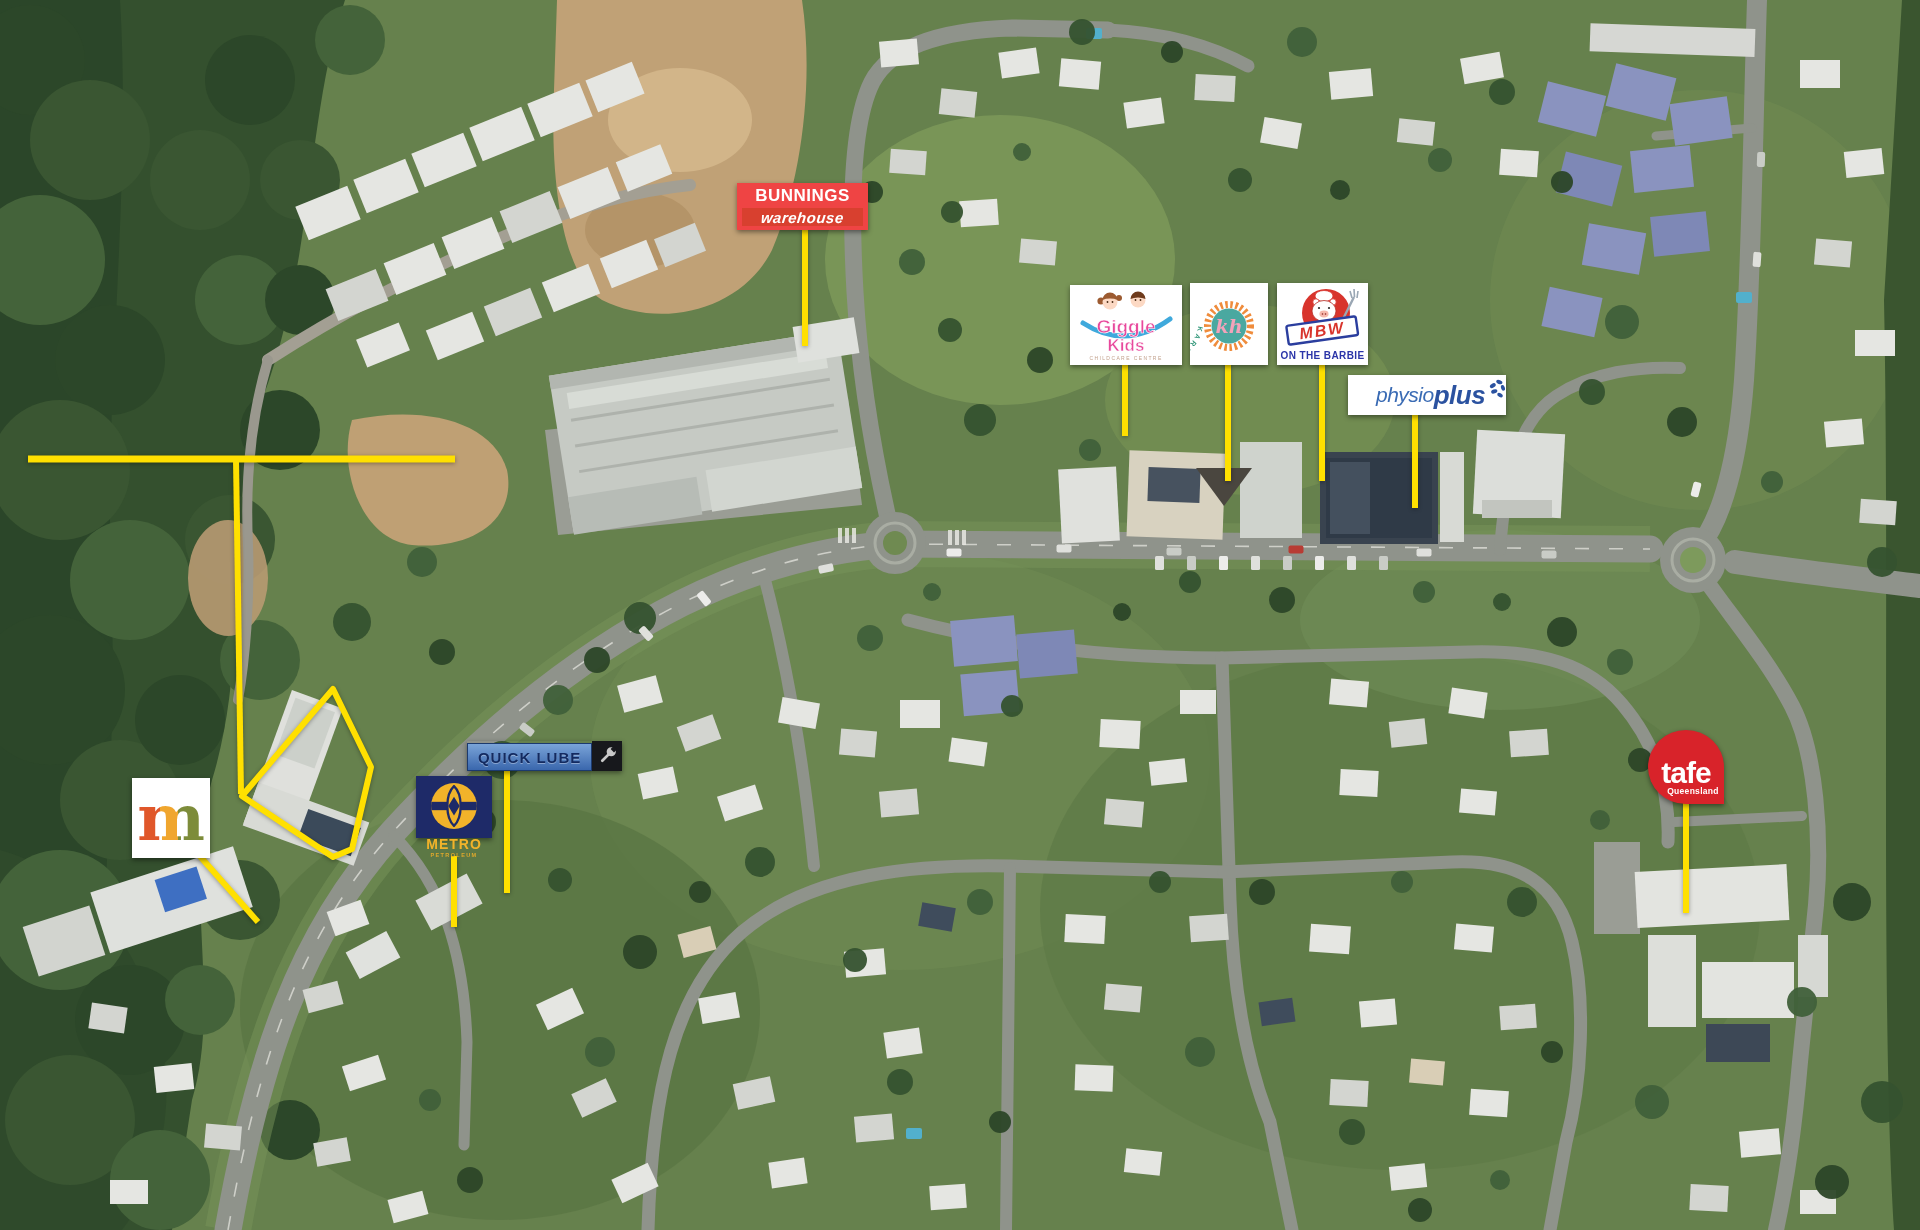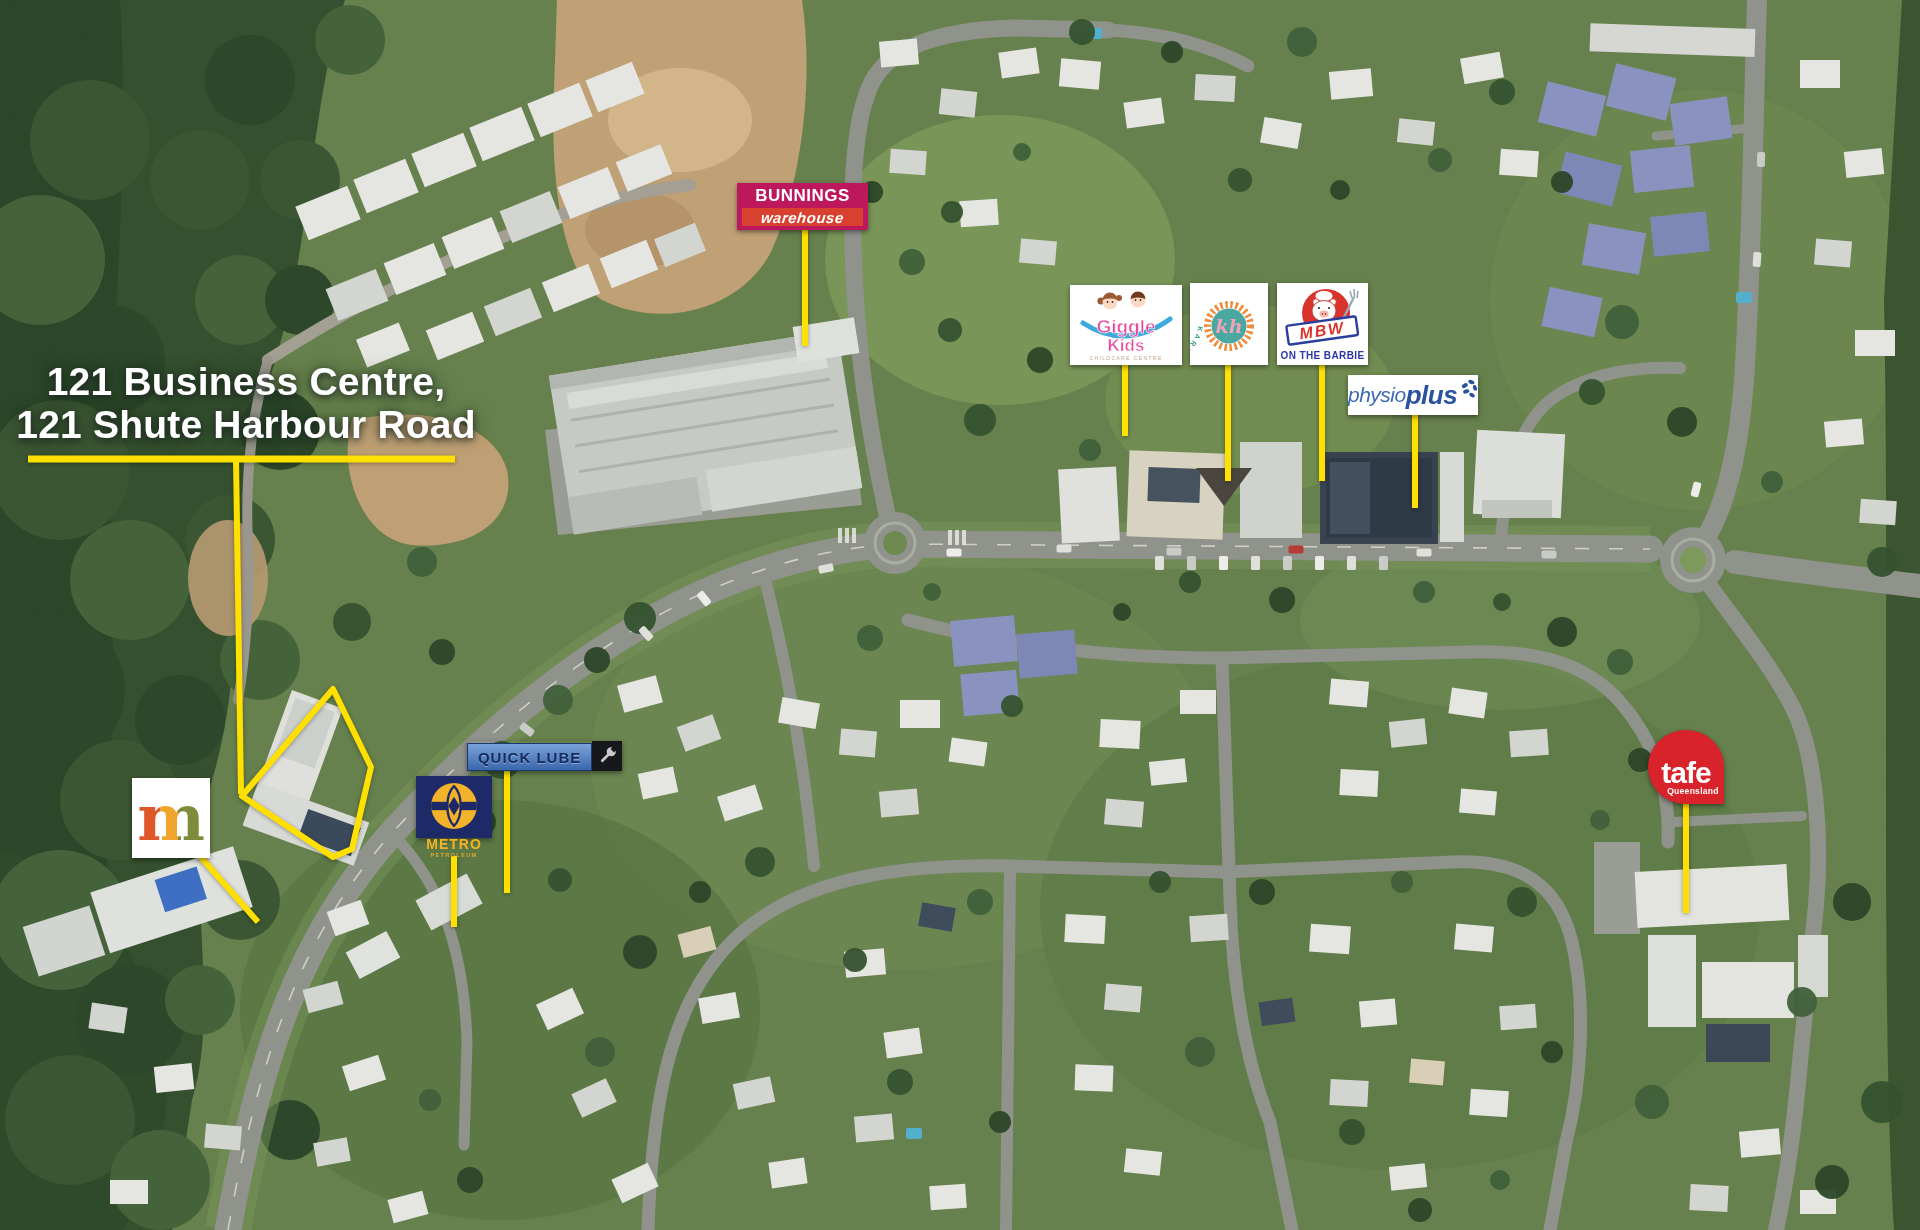--- a/index.html
+++ b/index.html
@@ -10,36 +10,36 @@
   
   .map-title{position:absolute;left:16px;top:360px;width:460px;text-align:center;color:#fff;
     font-size:39px;font-weight:600;line-height:1.11;letter-spacing:.2px;
     text-shadow:0 2px 7px rgba(25,35,30,.9),0 0 16px rgba(25,35,30,.55);}
 
   
   .logo{position:absolute;box-shadow:0 2px 5px rgba(0,0,0,.45);}
   .white{background:#fff;}
 
   
-  .bunnings{left:737px;top:183px;width:131px;height:47px;background:#be185d;text-align:center;}
+  .bunnings{left:737px;top:183px;width:131px;height:47px;background:#ef4444;text-align:center;}
   .bunnings .w1{display:block;margin-top:3px;color:#fff;font-weight:800;font-size:17px;letter-spacing:.5px;}
   .bunnings .band{position:absolute;left:5px;right:5px;bottom:4px;height:18px;background:#d8402f;
     display:flex;align-items:center;justify-content:center;}
   .bunnings .band span{color:#fff;font-weight:800;font-style:italic;font-size:15px;letter-spacing:.5px;transform:skewX(-6deg);}
 
   
   .giggle{left:1070px;top:285px;width:112px;height:80px;}
   .giggle svg{position:absolute;left:0;top:0;}
   
   .karen{left:1190px;top:283px;width:78px;height:82px;}
   
   .mbw{left:1277px;top:283px;width:91px;height:82px;}
   .mbw .tag{position:absolute;left:0;right:0;bottom:4px;text-align:center;color:#2b35a8;font-weight:800;font-size:10px;letter-spacing:.4px;}
   
-  .physio{left:1348px;top:375px;width:130px;height:40px;display:flex;align-items:center;justify-content:center;}
+  .physio{left:1348px;top:375px;width:130px;height:40px;display:flex;align-items:center;justify-content:center;padding-left:28px;}
   .physio .p1{color:#3a6bb4;font-style:italic;font-weight:300;font-size:21px;letter-spacing:-.5px;}
   .physio .p2{color:#2b52a0;font-style:italic;font-weight:800;font-size:26px;letter-spacing:-.5px;}
   .physio svg{margin-left:2px;margin-bottom:10px;}
   
   .qlube{left:467px;top:741px;width:155px;height:30px;display:flex;}
   .qlube .bar{width:124px;height:26px;margin-top:2px;background:linear-gradient(180deg,#7aa4d8,#3a67ad);
     border:1px solid #1c3a6e;display:flex;align-items:center;justify-content:center;}
   .qlube .bar span{color:#132a60;font-weight:800;font-size:15px;letter-spacing:1px;text-shadow:0 1px 0 rgba(255,255,255,.35);}
   .qlube .tool{width:30px;height:30px;background:#17181c;display:flex;align-items:center;justify-content:center;}
   
@@ -437,24 +437,20 @@
       <line x1="1322" y1="363" x2="1322" y2="481"></line>
       <line x1="1415" y1="413" x2="1415" y2="508"></line>
       <line x1="507" y1="768" x2="507" y2="893"></line>
       <line x1="454" y1="856" x2="454" y2="927"></line>
       <line x1="198" y1="854" x2="258" y2="922"></line>
       <line x1="1686" y1="800" x2="1686" y2="913"></line>
     </g>
     <polygon points="333,689 371,767 352,849 333,857 242,796" fill="none" stroke="#FFE000" stroke-width="6" stroke-linejoin="round"></polygon>
   </svg>
 
-  <div class="map-title">
-    <div>121 Business Centre,</div>
-    <div>121 Shute Harbour Road</div>
-  </div>
 
   <div class="logo bunnings">
     <span class="w1">BUNNINGS</span>
     <div class="band">
       <span>warehouse</span>
     </div>
   </div>
 
   <div class="logo white giggle">
     <svg width="112" height="80" viewBox="0 0 112 80">

